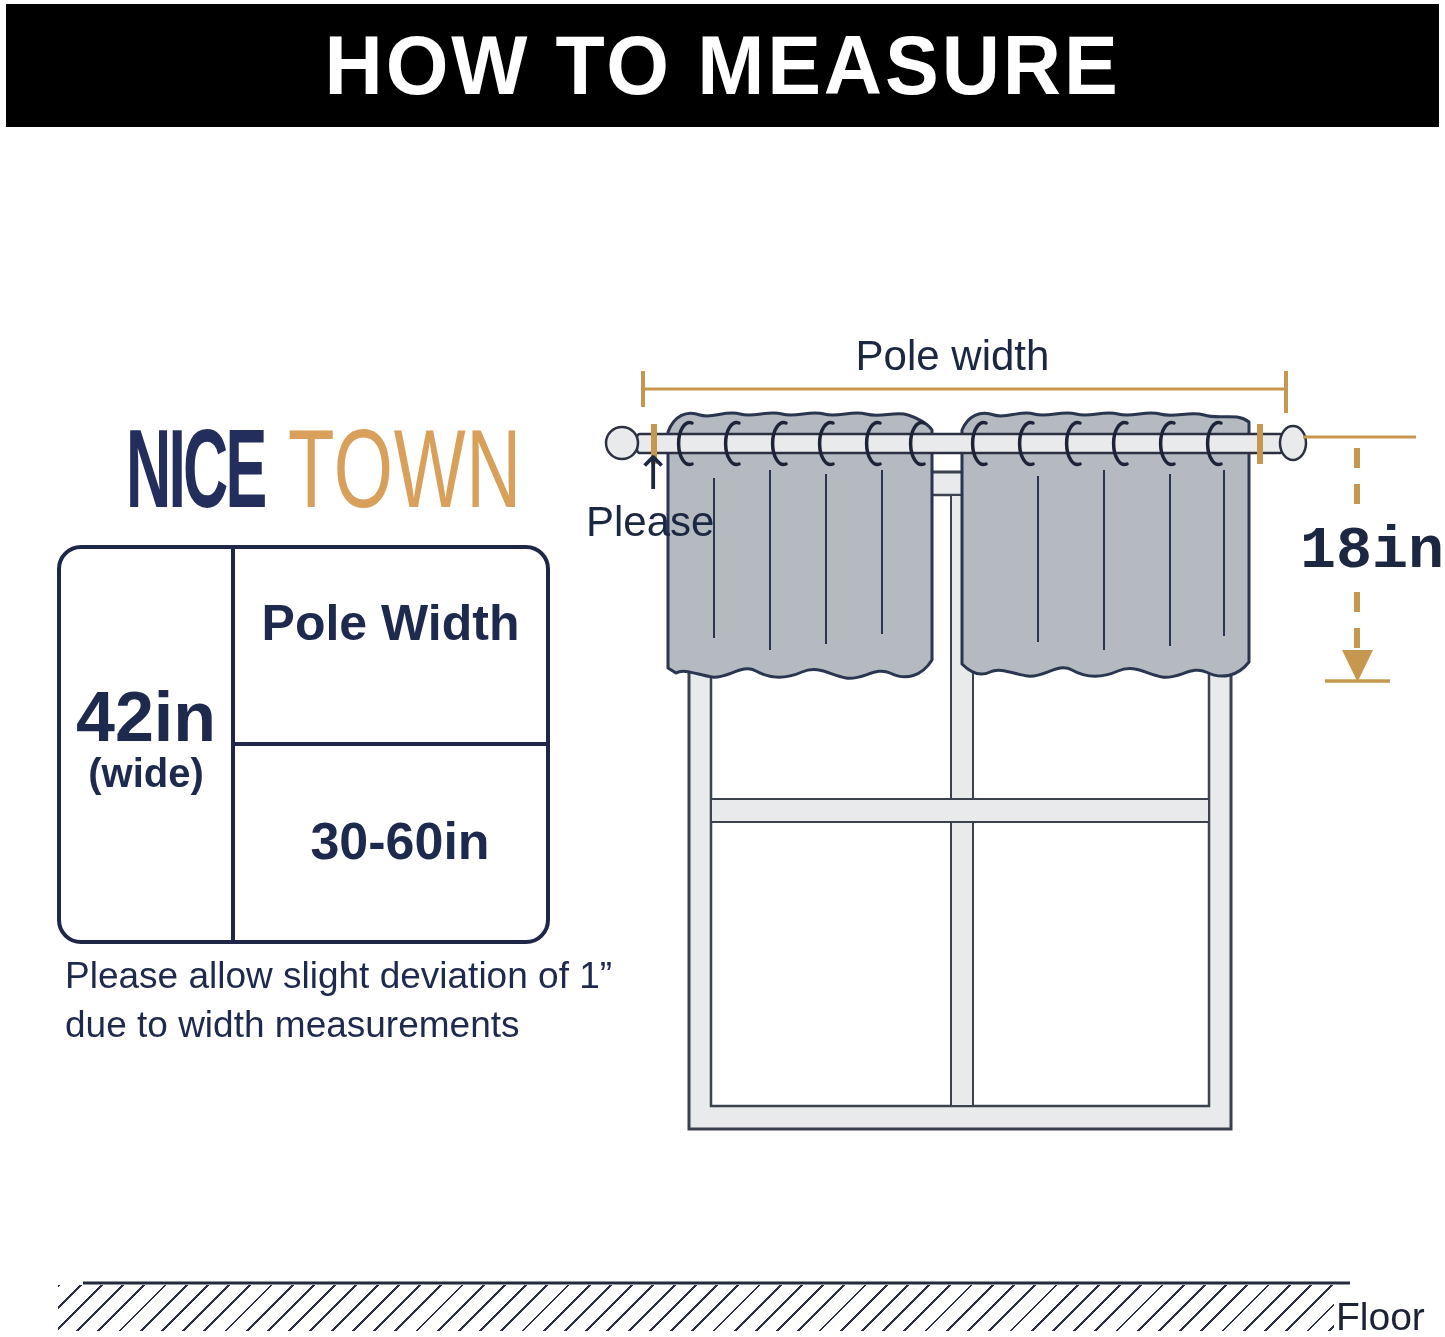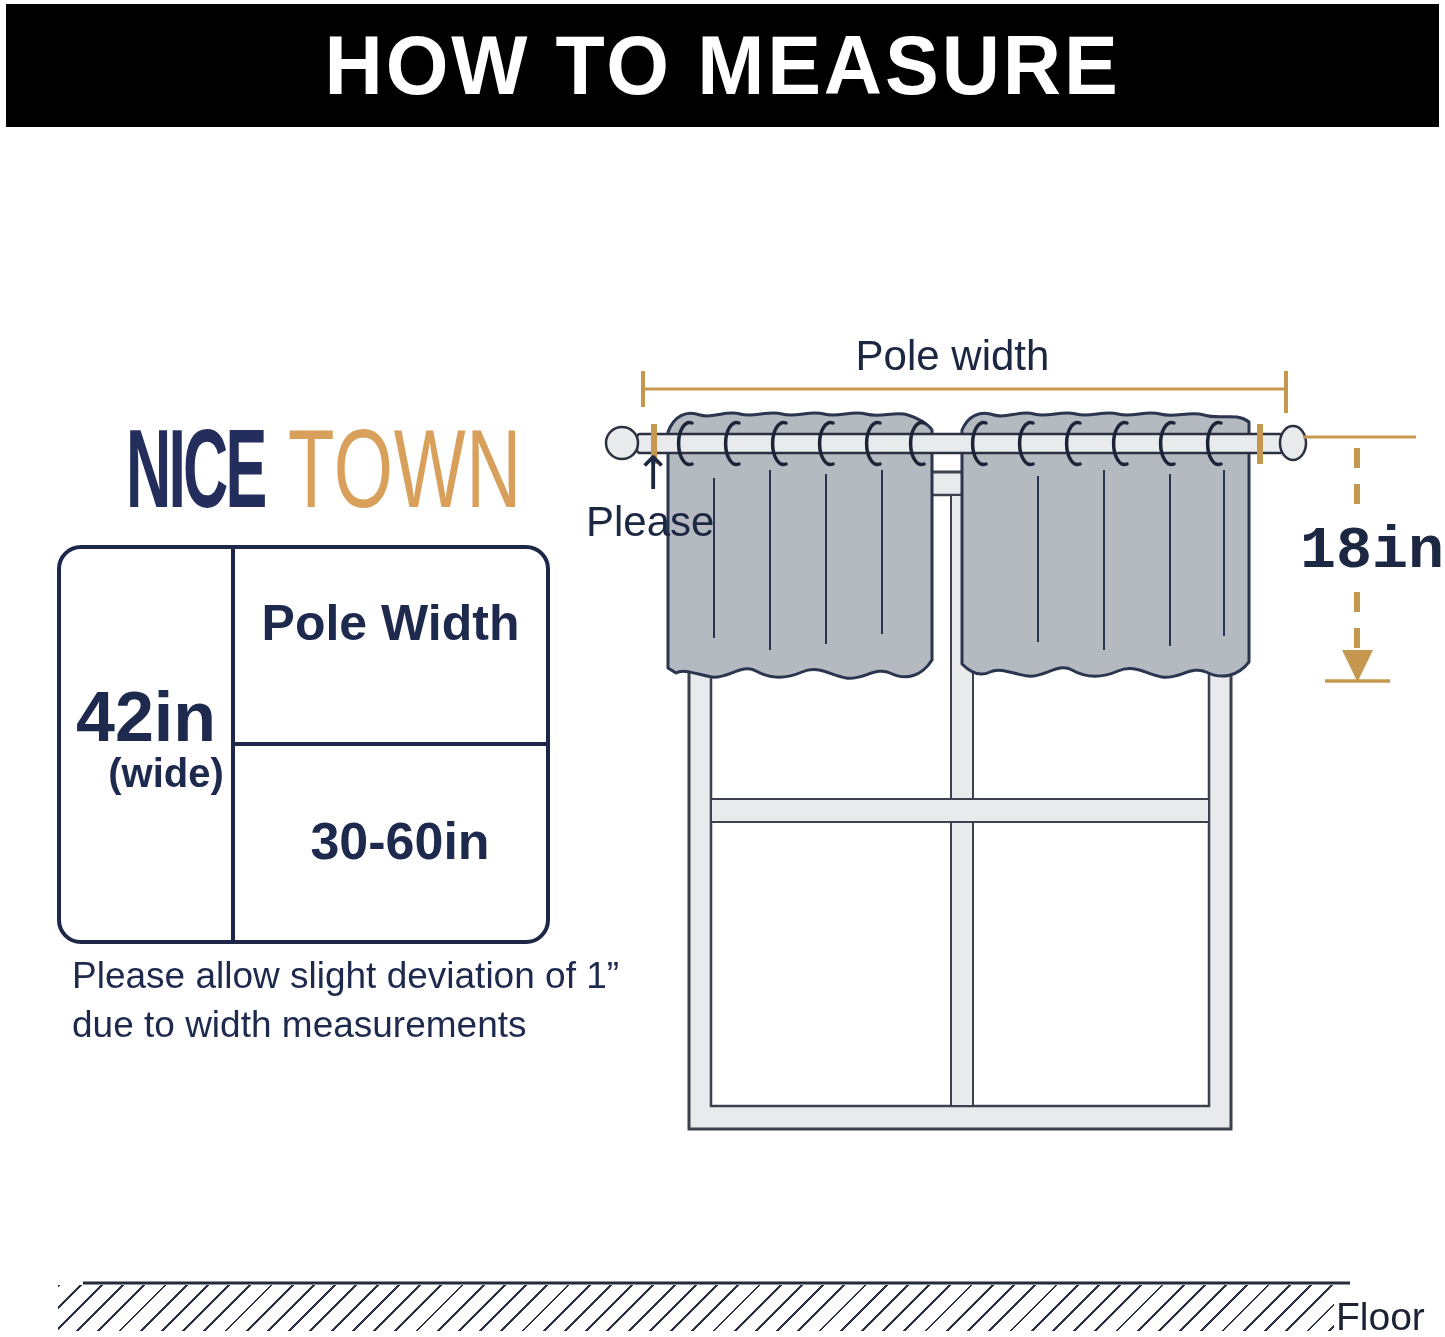--- a/index.html
+++ b/index.html
@@ -24,26 +24,26 @@
   .logo-town{left:288px;font-size:112px;font-weight:400;color:#D8A05A;letter-spacing:1px;transform:scaleX(.68);}
   
   .spec-table{
     position:absolute;left:57px;top:545px;width:485px;height:391px;
     border:4px solid #1E2747;border-radius:24px;background:#ffffff;
   }
   .spec-table .vline{position:absolute;left:170px;top:-2px;bottom:-2px;width:4px;background:#1E2747;}
   .spec-table .hline{position:absolute;left:174px;right:0;top:193px;height:4px;background:#1E2747;}
   .spec-table .cell-text{position:absolute;text-align:center;color:#1E2A4D;font-weight:700;white-space:nowrap;}
   .t-42in{left:0;width:170px;top:128px;font-size:70px;}
-  .t-wide{left:0;width:170px;top:202px;font-size:40px;padding-left:20px;}
+  .t-wide{left:0;width:170px;top:202px;font-size:40px;}
   .t-polew{left:174px;width:311px;top:45px;font-size:50px;}
   .t-sugg{left:174px;width:311px;top:113px;font-size:37px;}
   .t-range{left:174px;width:330px;top:262px;font-size:52px;}
   
-  .note{position:absolute;left:72px;top:952px;font-size:37px;line-height:1.32;color:#1E2A4D;margin:0;}
+  .note{position:absolute;left:65px;top:952px;font-size:37px;line-height:1.32;color:#1E2A4D;margin:0;}
   
   .diagram-svg{position:absolute;left:0;top:0;width:1445px;height:1337px;}
   
   .dlabel{position:absolute;color:#1C2742;white-space:nowrap;}
   .l-polewidth{left:845px;top:332px;width:215px;text-align:center;font-size:42px;}
   .l-bracket-arrow{left:634px;top:450px;font-size:46px;font-family:"DejaVu Sans",sans-serif;line-height:1;}
   .l-bracket{left:586px;top:498px;font-size:42px;}
   .l-18in{left:1300px;top:520px;width:116px;text-align:center;font-size:60px;font-weight:800;background:#ffffff;line-height:1.05;font-family:Liberation Mono, monospace;}
   .l-floor{left:1336px;top:1295px;font-size:39px;color:#1B2335;}
   

